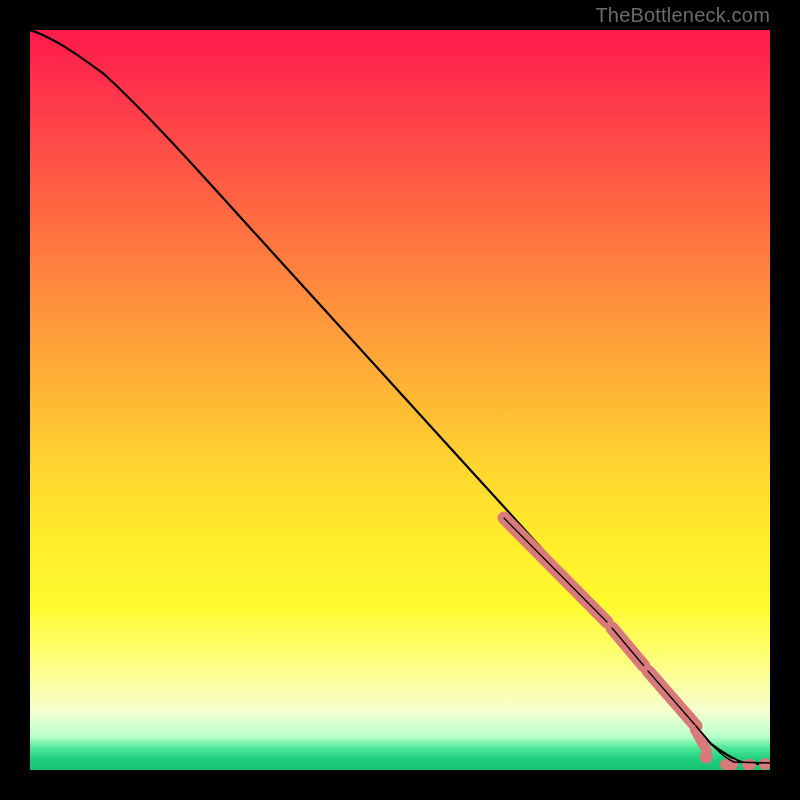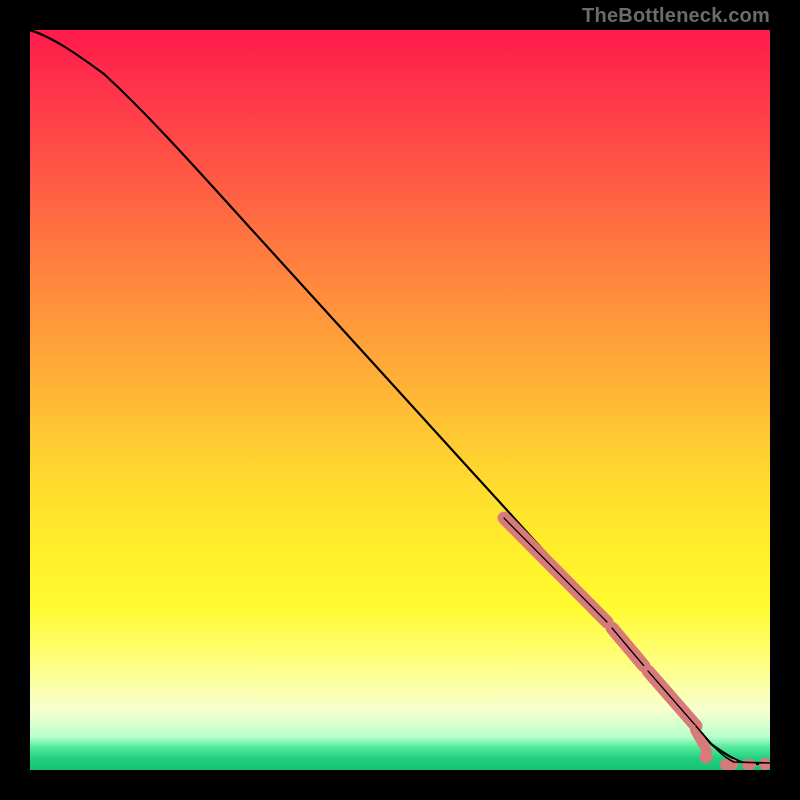--- a/index.html
+++ b/index.html
@@ -55,21 +55,21 @@
     width: 740px;
     height: 740px;
     pointer-events: none;
   }
   .watermark {
     position: absolute;
     top: 4px;
     right: 30px;
     color: #6b6b6b;
     font-size: 20px;
-    font-weight: 700;
+    font-weight: 400;
     letter-spacing: 0.2px;
   }
 </style>
 </head>
 <body>
 
 <div class="frame">
   <div class="watermark">TheBottleneck.com</div>
 
   <div class="plot">

